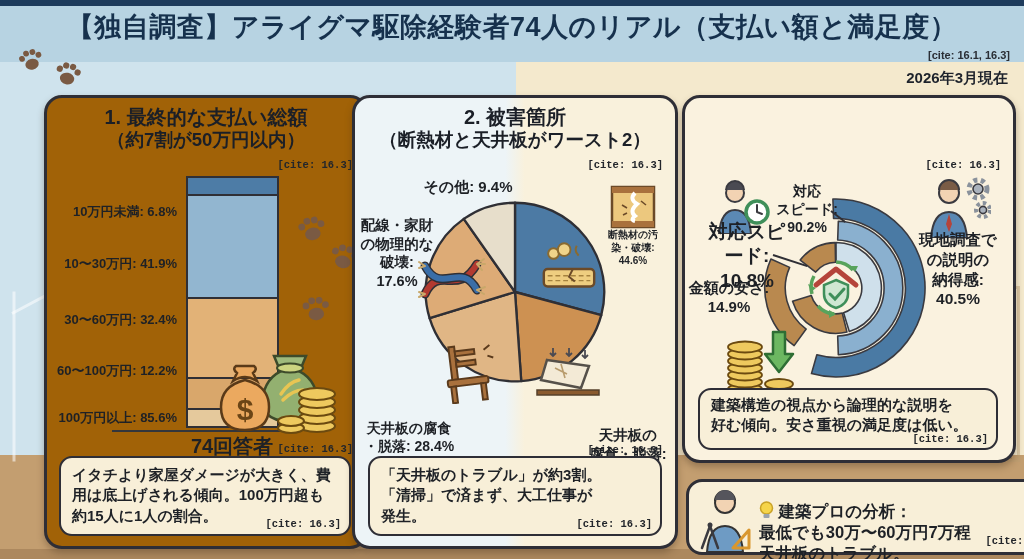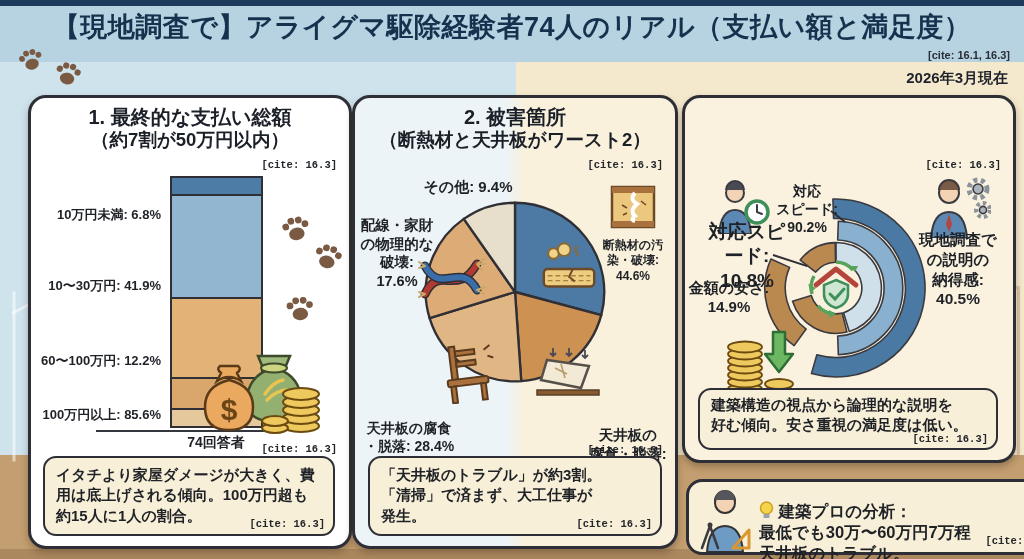--- a/index.html
+++ b/index.html
@@ -46,21 +46,21 @@
   <div class="abs" style="left:0;top:455px;width:1024px;height:104px;background:#c39e70;"></div>
   <div class="abs" style="left:0;top:549px;width:1024px;height:10px;background:rgba(90,60,30,.22);"></div>
 
   <div class="sketch-w" style="left:12px;top:312px;width:120px;transform:rotate(-28deg);"></div>
   <div class="sketch-w" style="left:14px;top:290px;width:170px;transform:rotate(90deg);"></div>
   <div class="sketch" style="left:700px;top:375px;width:170px;height:78px;"></div>
   <div class="sketch" style="left:884px;top:286px;width:130px;height:170px;"></div>
   <div class="sketch-w" style="left:952px;top:438px;width:60px;border-top-color:rgba(150,120,85,.5);"></div>
   <div class="sketch-w" style="left:952px;top:456px;width:60px;border-top-color:rgba(150,120,85,.5);"></div>
 
-  <div class="main-title">【現地調査で】アライグマ駆除経験者74人のリアル（支払い額と満足度）</div>
+  <div class="main-title">【独自調査】アライグマ駆除経験者74人のリアル（支払い額と満足度）</div>
   <div class="hdr-cite">[cite: 16.1, 16.3]</div>
   <div class="as-of">2026年3月現在</div>
 
   <svg class="paw" style="left:18px;top:47px;transform:rotate(-14deg);" width="26" height="26" viewBox="0 0 24 24">
       <g fill="currentColor">
         <ellipse cx="12" cy="16" rx="6.2" ry="5"></ellipse>
         <circle cx="4.2" cy="9" r="2.7"></circle>
         <circle cx="9" cy="5.2" r="2.7"></circle>
         <circle cx="15" cy="5.2" r="2.7"></circle>
         <circle cx="19.8" cy="9" r="2.7"></circle>
@@ -91,21 +91,21 @@
         <circle cx="9" cy="5.2" r="2.7"></circle>
         <circle cx="15" cy="5.2" r="2.7"></circle>
         <circle cx="19.8" cy="9" r="2.7"></circle>
       </g>
     </svg>
 
   <svg class="chev" style="left:945px;top:487px;" width="34" height="44" viewBox="0 0 34 44">
       <polyline points="4,4 28,22 4,40" fill="none" stroke="#ffffff" stroke-width="10" stroke-linecap="round" stroke-linejoin="round"></polyline>
     </svg>
 
-  <div class="panel" style="left:28px;top:95px;width:318px;height:448px;background:#ffffff;">
+  <div class="panel" style="left:44px;top:95px;width:318px;height:448px;background:#a16207;">
     <div class="ptitle">
       <div>1. 最終的な支払い総額</div>
       <div class="psub">（約7割が50万円以内）</div>
     </div>
     <div class="cite" style="right:12px;top:61px;">[cite: 16.3]</div>
 
     <svg class="paw" style="left:250px;top:116px;transform:rotate(-10deg);" width="30" height="30" viewBox="0 0 24 24">
         <g fill="currentColor">
           <ellipse cx="12" cy="16" rx="6.2" ry="5"></ellipse>
           <circle cx="4.2" cy="9" r="2.7"></circle>
@@ -129,32 +129,33 @@
           <circle cx="4.2" cy="9" r="2.7"></circle>
           <circle cx="9" cy="5.2" r="2.7"></circle>
           <circle cx="15" cy="5.2" r="2.7"></circle>
           <circle cx="19.8" cy="9" r="2.7"></circle>
         </g>
       </svg>
 
     <div class="bar-lbls" id="bar-labels">
         <div class="bar-lbl" style="flex-grow: 6.8;">10万円未満: 6.8%</div>
         <div class="bar-lbl" style="flex-grow: 41.9;">10〜30万円: 41.9%</div>
+        <div class="bar-lbl" style="flex-grow: 32.4;">30〜60万円: 32.4%</div>
         <div class="bar-lbl" style="flex-grow: 12.2;">60〜100万円: 12.2%</div>
         <div class="bar-lbl" style="flex-grow: 6.7;">100万円以上: 85.6%</div>
       </div>
     <div class="bar-wrap" id="bar-stack">
         <div class="bar-seg" style="flex-grow: 6.8; background: rgb(77, 124, 166);"></div>
         <div class="bar-seg" style="flex-grow: 41.9; background: rgb(146, 182, 208);"></div>
         <div class="bar-seg" style="flex-grow: 32.4; background: rgb(226, 178, 119);"></div>
         <div class="bar-seg" style="flex-grow: 12.2; background: rgb(217, 167, 107);"></div>
         <div class="bar-seg" style="flex-grow: 6.7; background: rgb(229, 201, 156);"></div>
       </div>
     <div class="baseline"></div>
-    <div class="lbl" style="left:115px;top:336px;width:140px;font-size:14px;">74回答者</div>
+    <div class="lbl" style="left:115px;top:336px;width:140px;font-size:20px;">74回答者</div>
     <div class="cite" style="right:12px;top:345px;">[cite: 16.3]</div>
 
     <svg class="abs" style="left:148px;top:240px;" width="152" height="98" viewBox="0 0 152 98">
       <path d="M95,30 q-22,5 -27,27 q-5,25 27,27 q32,-2 27,-27 q-5,-22 -27,-27 z" fill="#93b070" stroke="#3d4a2a" stroke-width="2.5"></path>
       <path d="M84,30 h22 l5,-12 h-32 z" fill="#9fba7c" stroke="#3d4a2a" stroke-width="2.5"></path>
       <ellipse cx="95" cy="30" rx="13" ry="4.5" fill="#ccd480" stroke="#3d4a2a" stroke-width="2"></ellipse>
       <path d="M86,56 q8,-12 18,-14 M88,62 q10,-10 20,-10" fill="none" stroke="#e8c553" stroke-width="3.5" stroke-linecap="round"></path>
       <path d="M50,42 q-24,6 -24,27 q0,23 24,23 q24,0 24,-23 q0,-21 -24,-27 z" fill="#eba95f" stroke="#5a3a18" stroke-width="2.5"></path>
       <path d="M38,43 q12,-8 24,0 l-4,-8 q5,-4 1,-7 h-18 q-4,3 1,7 z" fill="#eba95f" stroke="#5a3a18" stroke-width="2.5"></path>
       <text x="50" y="82" text-anchor="middle" font-size="30" font-weight="bold" fill="#6b4516">$</text>
@@ -225,21 +226,21 @@
 
     <svg class="abs" style="left:255px;top:87px;" width="46" height="44" viewBox="0 0 46 44">
       <rect x="2" y="2" width="42" height="40" fill="#ecc87e" stroke="#6b4a28" stroke-width="2.5"></rect>
       <rect x="2" y="2" width="42" height="6" fill="#a9713d"></rect>
       <rect x="2" y="36" width="42" height="6" fill="#a9713d"></rect>
       <path d="M25,8 q-6,6 2,11 q-8,7 -2,12 q-5,4 0,5" fill="none" stroke="#ffffff" stroke-width="4"></path>
       <path d="M12,20 l5,3 m-4,7 l4,-2 m14,-12 l5,4" stroke="#6b4a28" stroke-width="1.6" fill="none"></path>
     </svg>
 
     <div class="lbl" style="left:38px;top:79px;width:150px;font-size:15px;">その他: 9.4%</div>
-    <div class="lbl pre" style="left:236px;top:131px;width:84px;font-size:12px;margin-top:9px;">断熱材の汚
+    <div class="lbl pre" style="left:236px;top:131px;width:84px;font-size:10px;">断熱材の汚
 染・破壊:
 44.6%</div>
     <div class="lbl pre" style="left:0px;top:118px;width:84px;font-size:14.5px;">配線・家財
 の物理的な
 破壊:
 17.6%</div>
     <div class="lbl pre" style="left:0px;top:322px;width:108px;font-size:14px;">天井板の腐食
 ・脱落: 28.4%</div>
     <div class="lbl pre" style="left:228px;top:328px;width:90px;font-size:14.5px;">天井板の
 腐食・脱落:

